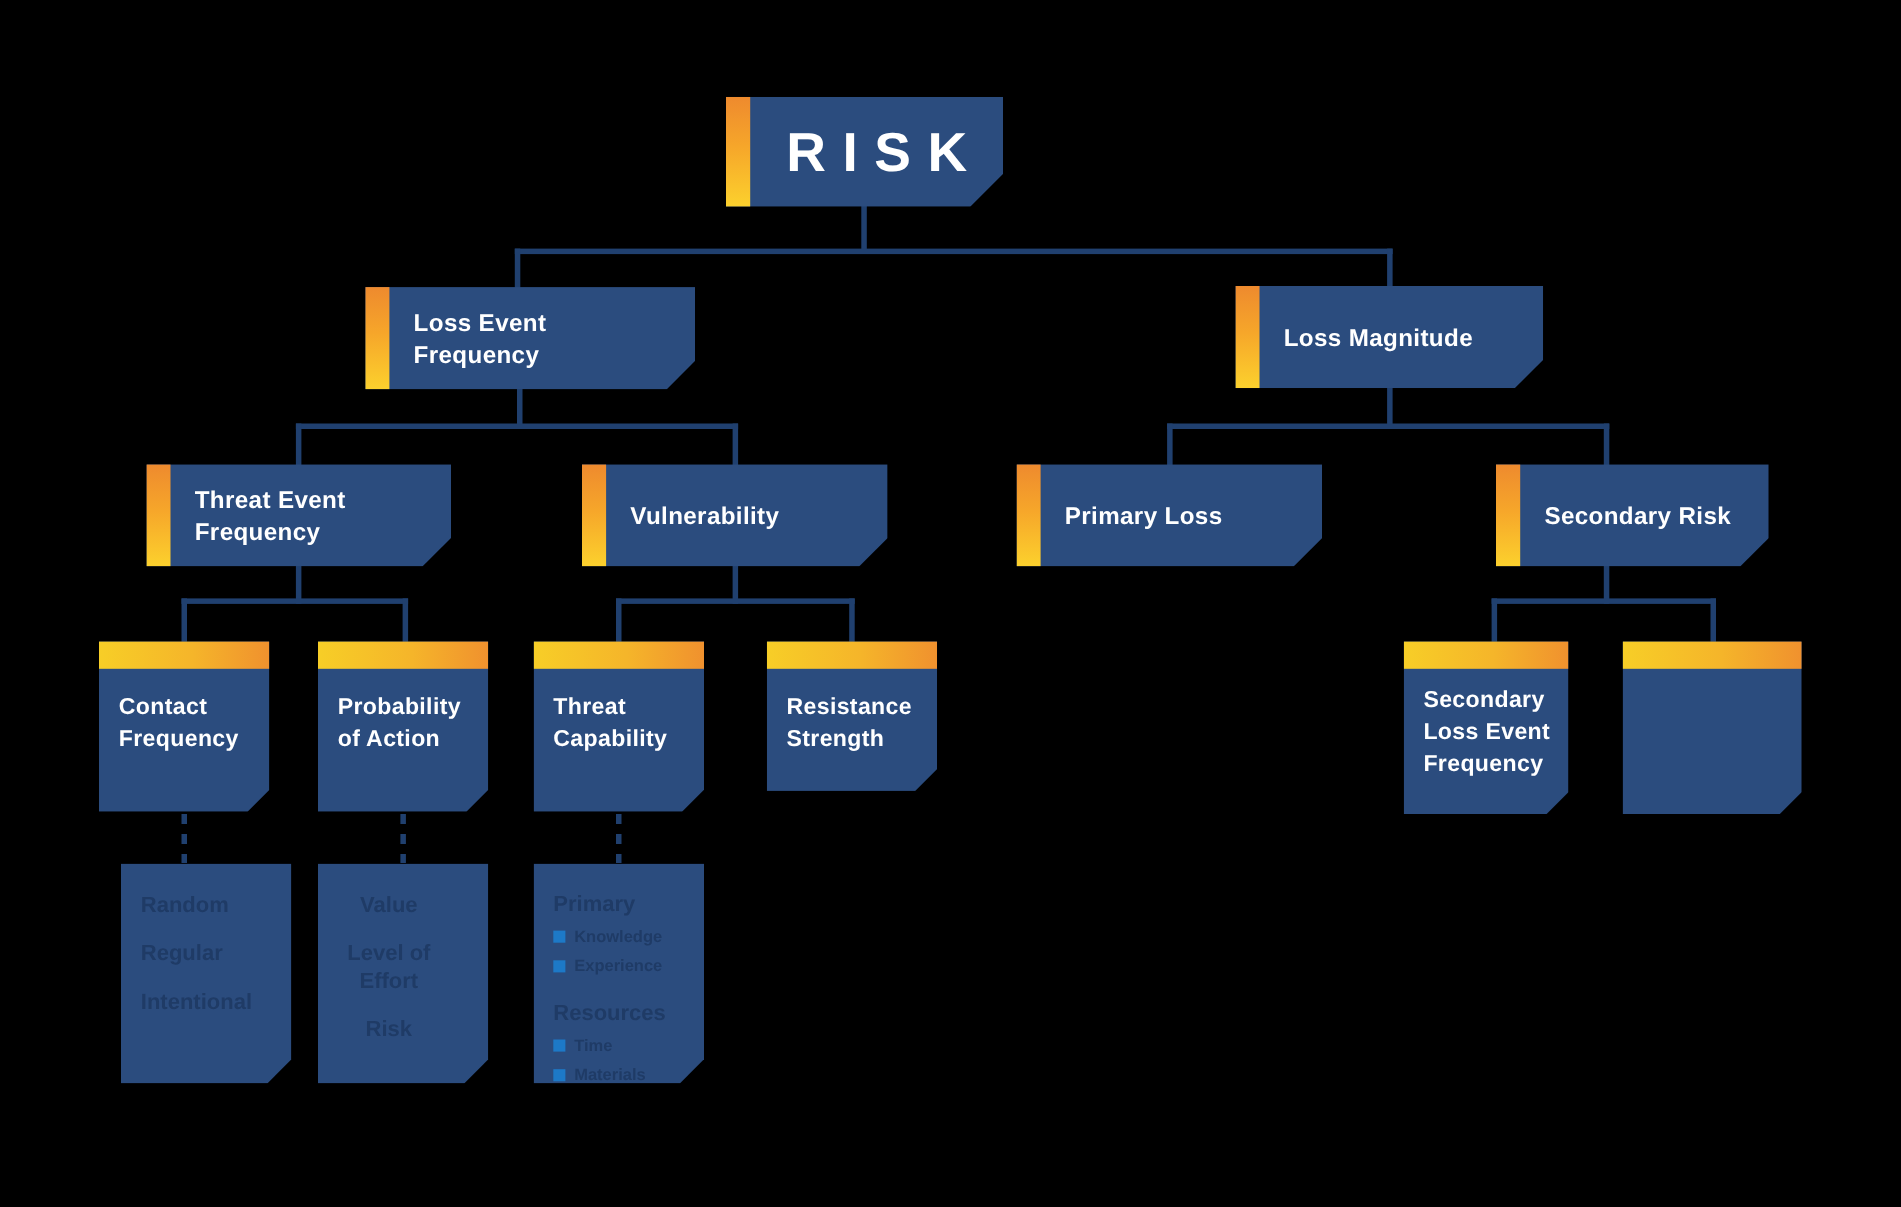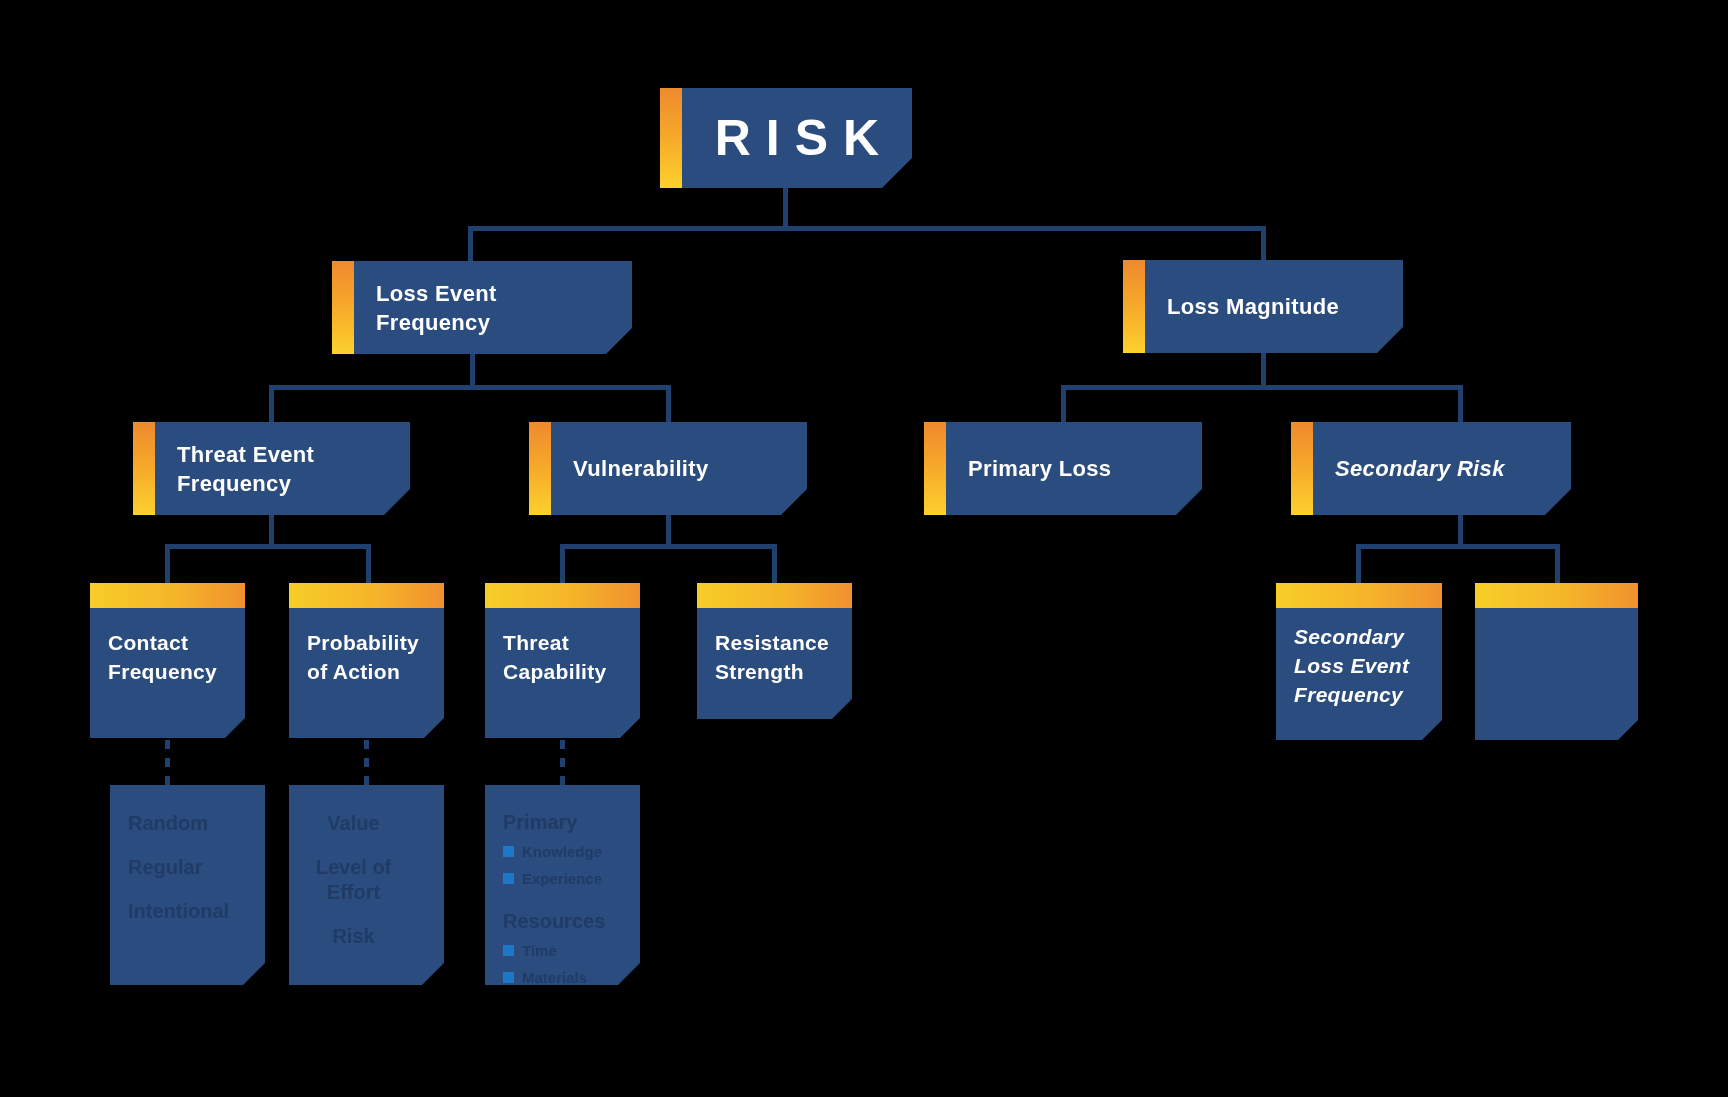--- a/index.html
+++ b/index.html
@@ -108,21 +108,21 @@
   <div class="box mid" style="left:529px;top:422px;width:278px;height:93px;">
     <span class="accent-left"></span>
     <span class="label">Vulnerability</span>
   </div>
 
   <div class="box mid" style="left:924px;top:422px;width:278px;height:93px;">
     <span class="accent-left"></span>
     <span class="label">Primary Loss</span>
   </div>
 
-  <div class="box mid" style="left:1291px;top:422px;width:280px;height:93px;font-style:italic;">
+  <div class="box mid" style="left:1360px;top:422px;width:248px;height:93px;">
     <span class="accent-left"></span>
     <span class="label">Secondary Risk</span>
   </div>
 
   <div class="box leaf" style="left:90px;top:583px;width:155px;height:155px;clip-path:polygon(0 0,100% 0,100% calc(100% - 20px),calc(100% - 20px) 100%,0 100%);">
     <span class="accent-top"></span>
     <span class="label">Contact Frequency</span>
   </div>
 
   <div class="box leaf" style="left:289px;top:583px;width:155px;height:155px;clip-path:polygon(0 0,100% 0,100% calc(100% - 20px),calc(100% - 20px) 100%,0 100%);">
@@ -133,21 +133,21 @@
   <div class="box leaf" style="left:485px;top:583px;width:155px;height:155px;clip-path:polygon(0 0,100% 0,100% calc(100% - 20px),calc(100% - 20px) 100%,0 100%);">
     <span class="accent-top"></span>
     <span class="label">Threat Capability</span>
   </div>
 
   <div class="box leaf" style="left:697px;top:583px;width:155px;height:136px;clip-path:polygon(0 0,100% 0,100% calc(100% - 20px),calc(100% - 20px) 100%,0 100%);">
     <span class="accent-top"></span>
     <span class="label">Resistance Strength</span>
   </div>
 
-  <div class="box leaf" style="left:1276px;top:583px;width:166px;height:157px;clip-path:polygon(0 0,100% 0,100% calc(100% - 20px),calc(100% - 20px) 100%,0 100%);font-style:italic;">
+  <div class="box leaf" style="left:1276px;top:583px;width:150px;height:157px;clip-path:polygon(0 0,100% 0,100% calc(100% - 20px),calc(100% - 20px) 100%,0 100%);">
     <span class="accent-top"></span>
     <span class="label" style="top:40px;">Secondary Loss Event Frequency</span>
   </div>
 
   <div class="box leaf" style="left:1475px;top:583px;width:163px;height:157px;clip-path:polygon(0 0,100% 0,100% calc(100% - 20px),calc(100% - 20px) 100%,0 100%);">
     <span class="accent-top"></span>
   </div>
 
   <div class="sub" style="left:90px;top:785px;width:155px;height:200px;margin-left:20px;">
     <div class="inner">

